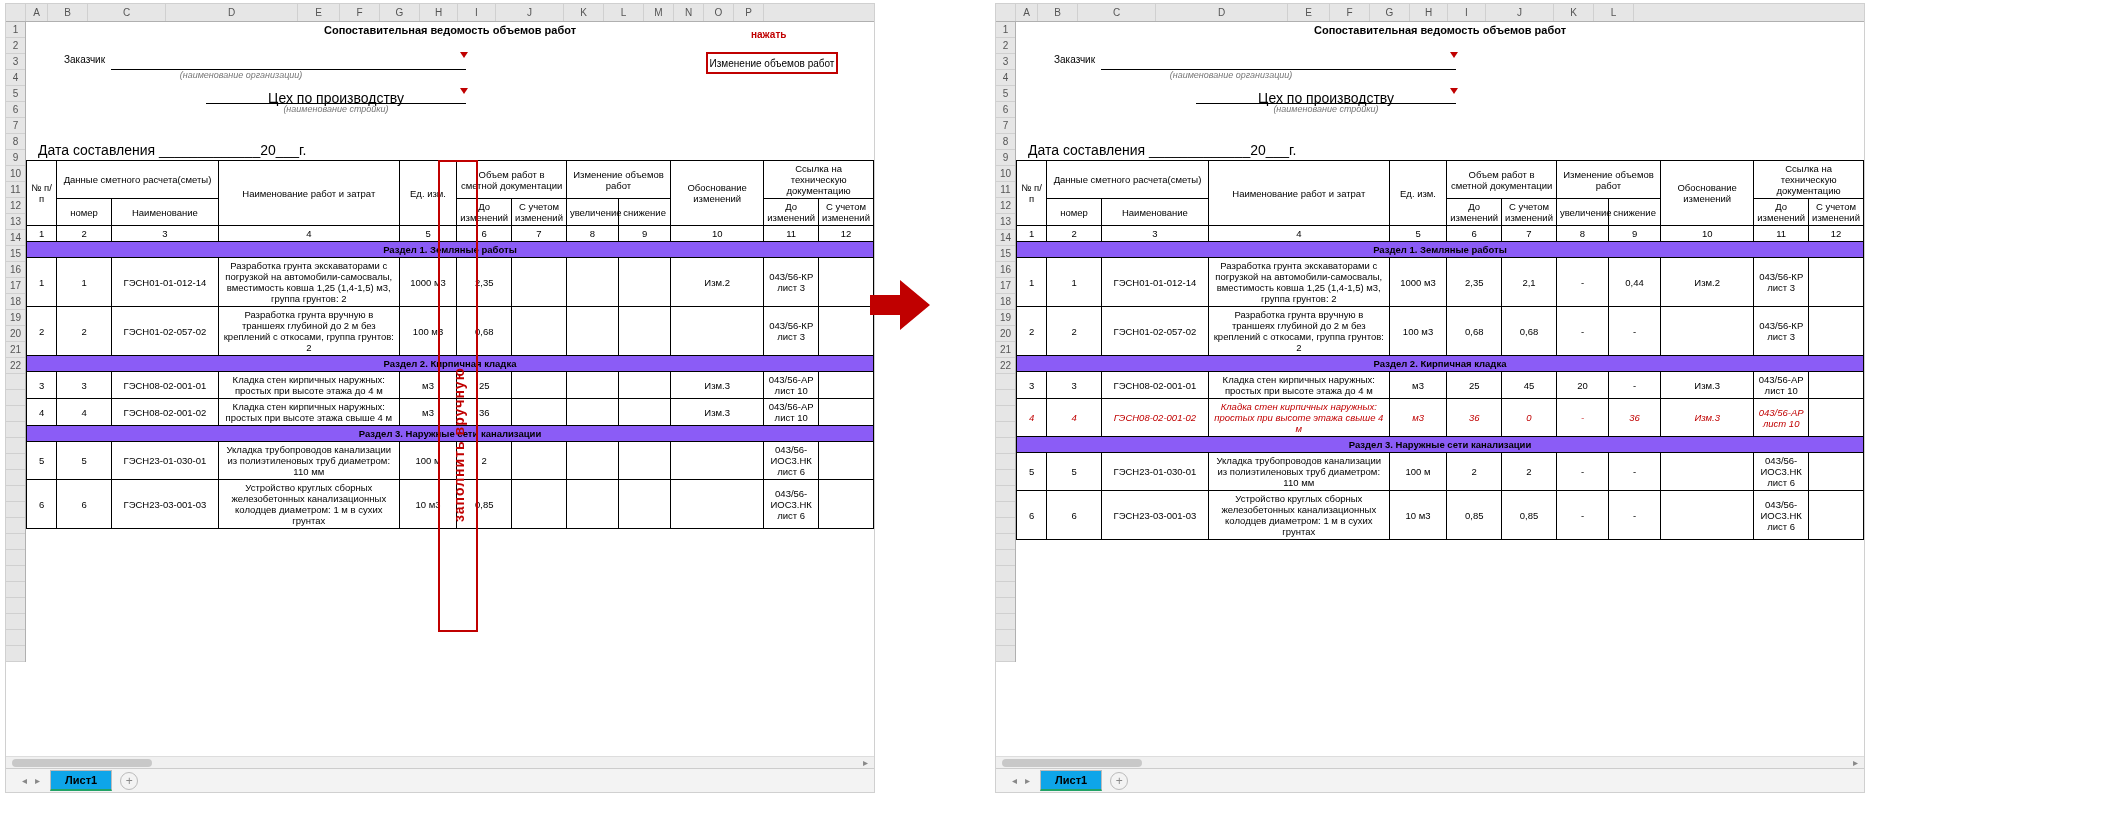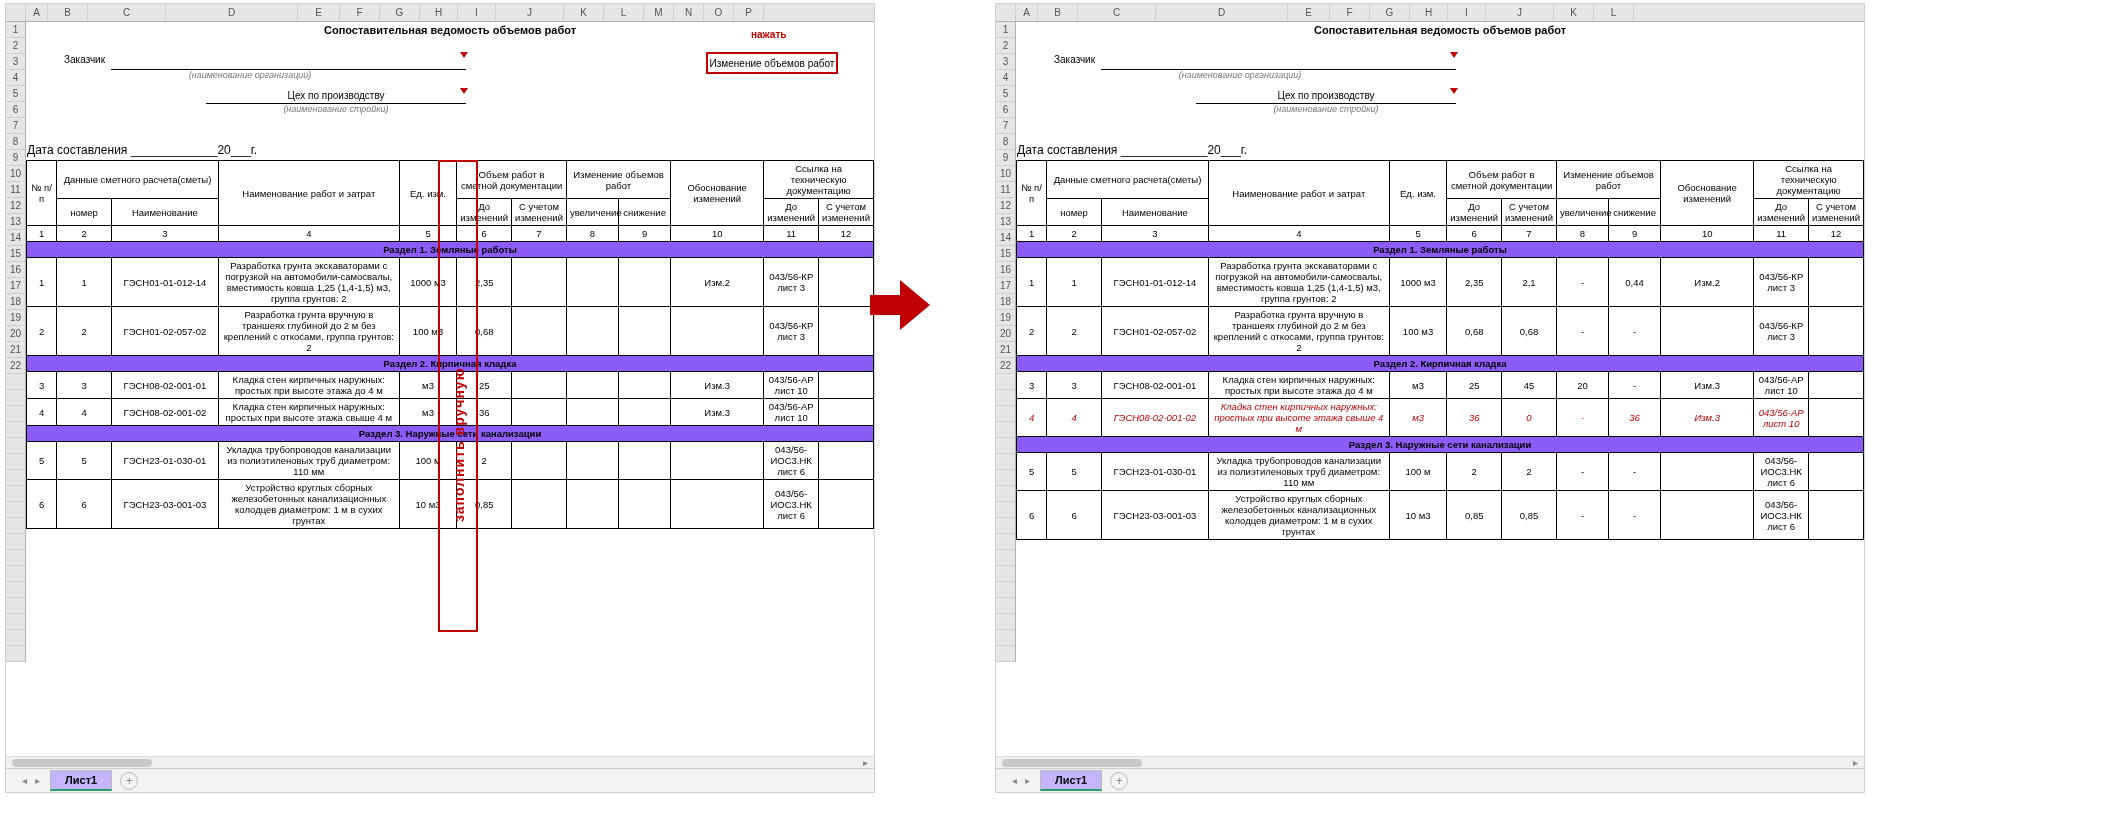--- a/index.html
+++ b/index.html
@@ -16,25 +16,25 @@
   .gridbody { display:flex; }
   .rowheads { width:20px; background:#e6e6e6; border-right:1px solid #b0b0b0; }
   .rowheads div { height:16px; border-bottom:1px solid #d0d0d0; font-size:10px; color:#555; text-align:center; line-height:16px; }
   .sheet { position:relative; flex:1; overflow:hidden; }
 
   .title-row { position:absolute; top:0; width:100%; text-align:center; font-weight:bold; font-size:11px; height:16px; line-height:16px; }
   .cust-row { position:absolute; top:32px; left:10px; width:430px; height:16px; display:flex; }
   .cust-row .lbl { font-size:10px;margin-left:28px; }
   .cust-row .line { flex:1; border-bottom:1px solid #000; margin-left:6px; position:relative; }
   .cust-row .line::after { content:""; position:absolute; right:-2px; top:-2px; width:0;height:0;border-left:4px solid transparent;border-right:4px solid transparent;border-top:6px solid #c00000; }
-  .subtxt { position:absolute; top:48px; left:9px; width:430px; text-align:center; font-style:italic; font-size:9px; color:#777; }
-  .prod-row { position:absolute; top:68px; left:180px; width:260px; border-bottom:1px solid #000; text-align:center; height:14px; font-size:10px; }
+  .subtxt { position:absolute; top:48px; left:0; width:430px; text-align:center; font-style:italic; font-size:9px; color:#777; }
+  .prod-row { position:absolute; top:68px; left:180px; width:260px; border-bottom:1px solid #000; text-align:center; height:14px; font-size:14px; }
   .prod-row::after { content:""; position:absolute; right:-2px; top:-2px; width:0;height:0;border-left:4px solid transparent;border-right:4px solid transparent;border-top:6px solid #c00000; }
   .prod-sub { position:absolute; top:82px; left:180px; width:260px; text-align:center; font-style:italic; font-size:9px; color:#777; }
-  .date-row { position:absolute; top:120px; left:1px; font-size:12px; height:16px; line-height:16px;text-align:center; }
+  .date-row { position:absolute; top:120px; left:12px; font-size:14px; height:16px; line-height:16px;text-align:center; }
 
   table.maintbl { position:absolute; top:138px; left:0; border-collapse:collapse; font-size:9.5px; width:100%; table-layout:fixed; }
   table.maintbl th, table.maintbl td { border:1px solid #000; padding:2px 3px; vertical-align:middle; text-align:center; }
   table.maintbl th { font-weight:normal; background:#fff; }
   .sect-row td { text-align:left; font-weight:bold; font-size:9.5px; padding:2px 4px; background:#8b5cf6; }
   .work-name { text-align:left; }
   .redtxt { color:#c00000; font-style:italic; }
 
   
   .c-a{width:22px}.c-b{width:40px}.c-c{width:78px}.c-d{width:132px}.c-e{width:42px}
@@ -42,21 +42,21 @@
   .c-k{width:40px}.c-l{width:40px}
 
   .press-label { position:absolute; left:745px; top:25px; color:#c00000; font-weight:bold; font-size:10px; }
   .btn-change { position:absolute; left:700px; top:48px; width:132px; height:22px; border:2px solid #c00000; background:#fff; font-size:10px; text-align:center; line-height:20px; cursor:pointer; }
 
   .fill-col { position:absolute; left:412px; top:138px; width:40px; height:472px; border:2px solid #c00000; pointer-events:none; }
   .fill-label { position:absolute; left:425px; top:500px; width:280px; color:#c00000; font-weight:bold; font-size:14px; transform:rotate(-90deg); transform-origin:left top; pointer-events:none; letter-spacing:1px; }
 
   .tabstrip { position:absolute; left:0; bottom:0; height:24px; width:100%; background:#f3f3f3; border-top:1px solid #ccc; display:flex; align-items:center; padding-left:16px; }
   .tabstrip .navset { display:flex; gap:8px; margin-right:10px; color:#888; font-size:10px;}
-  .tab { padding:3px 14px; background:#c4b5fd; border:1px solid #bbb; border-bottom:2px solid #21a366; font-size:11px; font-weight:bold; cursor:pointer; }
+  .tab { padding:3px 14px; background:#0ea5e9; border:1px solid #bbb; border-bottom:2px solid #21a366; font-size:11px; font-weight:bold; cursor:pointer; }
   .addtab { width:18px;height:18px;border:1px solid #bbb;border-radius:50%;margin-left:8px;text-align:center;line-height:16px;color:#888;cursor:pointer;font-size:12px;}
   .scrbar { position:absolute; bottom:24px; left:0; right:0; height:12px; background:#f0f0f0; border-top:1px solid #ddd; display:flex; align-items:center; }
   .scrbar .thumb{ width:140px;height:8px;background:#c8c8c8;border-radius:4px;margin-left:6px;}
   .scrbar .ra{ margin-left:auto; margin-right:6px; color:#888;}
 </style>
 </head>
 <body>
 
 <div class="wrap">
 

